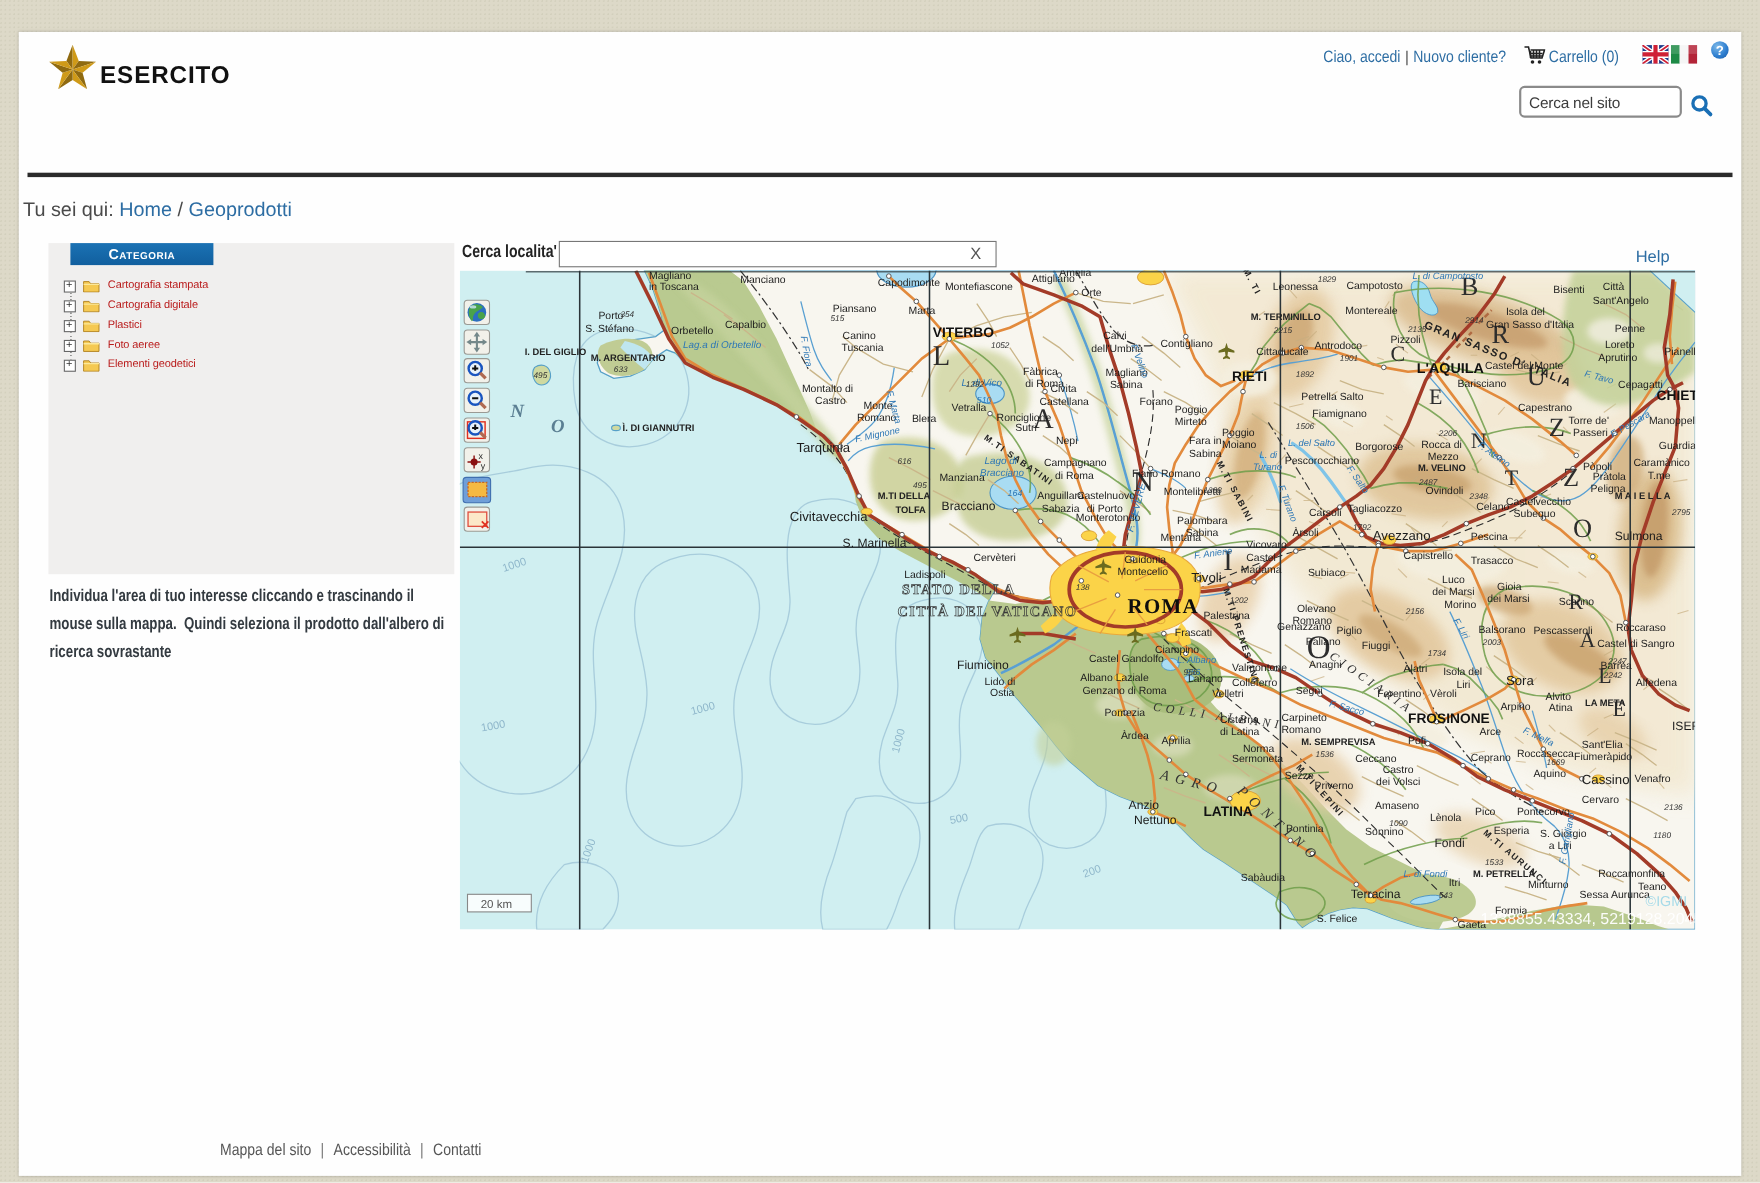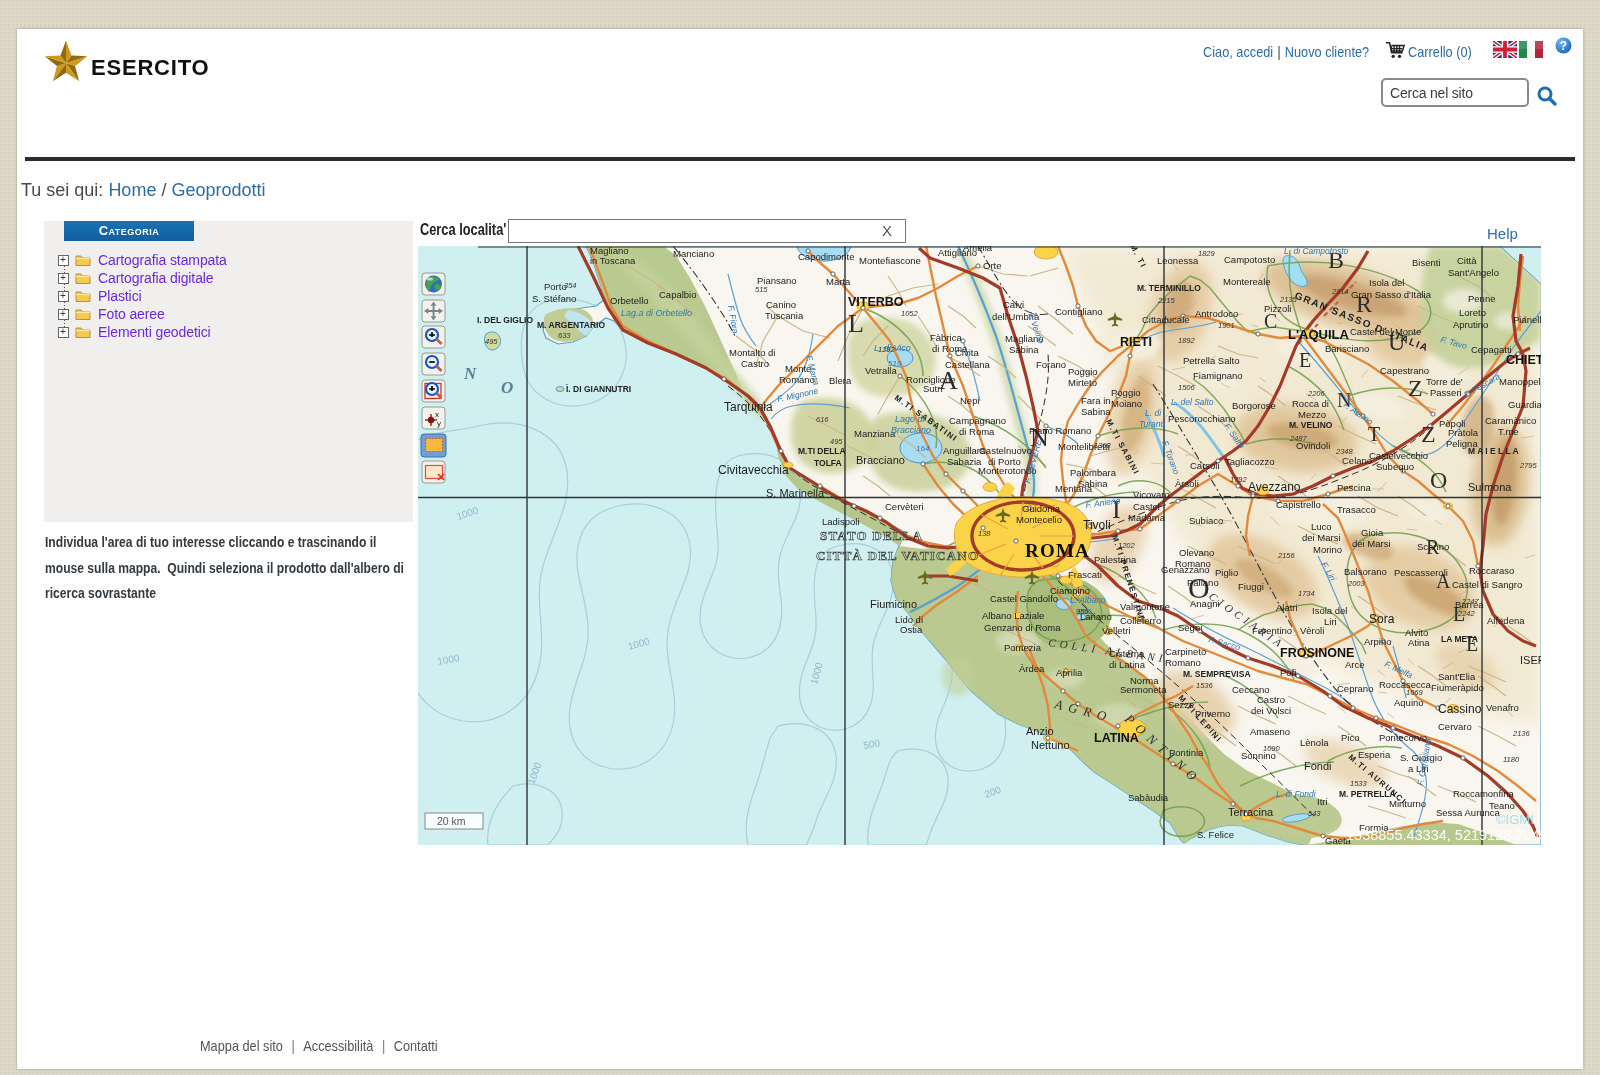--- a/index.html
+++ b/index.html
@@ -12,21 +12,21 @@
 .logo-text{font-family:Liberation Sans, sans-serif;font-weight:bold;font-size:22px;color:#111;letter-spacing:0.8px;text-align:right;}
 .toplink{color:#2d6da3;font-size:15px;text-decoration:none;}
 .nav{position:absolute;left:27px;top:92px;white-space:nowrap;}
 .nav span{display:inline-block;background:#ebebeb;color:#3f3f3f;font-size:13.5px;letter-spacing:0.6px;padding:0 3px;margin-right:14px;height:23px;line-height:23px;}
 .nav span.sel{background:#1266a7;color:#fff;}
 .rule{position:absolute;left:8px;top:128px;width:1550px;height:4px;background:#2b2b2b;}
 .bc{position:absolute;left:4px;top:151px;font-size:18px;color:#4a4a4a;}
 .bc a{color:#2d6da3;text-decoration:none;}
 .panel{position:absolute;left:27px;top:192px;width:369px;height:301px;background:#f0efee;}
 .cat{position:absolute;left:8px;top:0;width:130px;height:20px;background:linear-gradient(180deg,#1b72b4,#115f9e);color:#fff;text-align:center;font-weight:bold;font-size:13px;line-height:20px;font-variant:small-caps;letter-spacing:0.5px;margin-left:12px;}
-.tree{position:absolute;left:14px;top:30px;font-size:14px;color:#6d28d9;letter-spacing:-0.1px;}
+.tree{position:absolute;left:14px;top:30px;font-size:10px;color:#b91c1c;letter-spacing:-0.1px;}
 .trow{height:18px;line-height:18px;white-space:nowrap;position:relative;padding-left:40px;}
 .pbox{position:absolute;left:0px;top:4px;width:9px;height:9px;background:#fff;border:1px solid #666;font-size:9px;line-height:9px;text-align:center;color:#333;}
 .pbox:before{content:"+";position:absolute;left:1px;top:-1px;font-size:10px;}
 .vdots{position:absolute;left:20px;top:42px;width:1px;height:64px;background-image:repeating-linear-gradient(180deg,#555 0 1px,transparent 1px 3px);}
 .folder{position:absolute;left:17px;top:3px;width:16px;height:12px;}
 .para{position:absolute;left:28px;top:500px;font-weight:bold;font-size:15.5px;line-height:25.5px;color:#333a40;transform:scaleX(0.78);transform-origin:0 0;white-space:nowrap;}
 .clabel{position:absolute;left:403px;top:192px;font-weight:bold;font-size:16px;color:#222;transform:scaleX(0.80);transform-origin:0 0;}
 .cinput{position:absolute;left:491px;top:190px;width:396px;height:22px;border:1px solid #777;background:#fff;}
 .cx{position:absolute;left:865px;top:193px;color:#555;font-size:15px;}
 .help{position:absolute;left:1470px;top:196px;color:#2d6da3;font-size:15px;}

